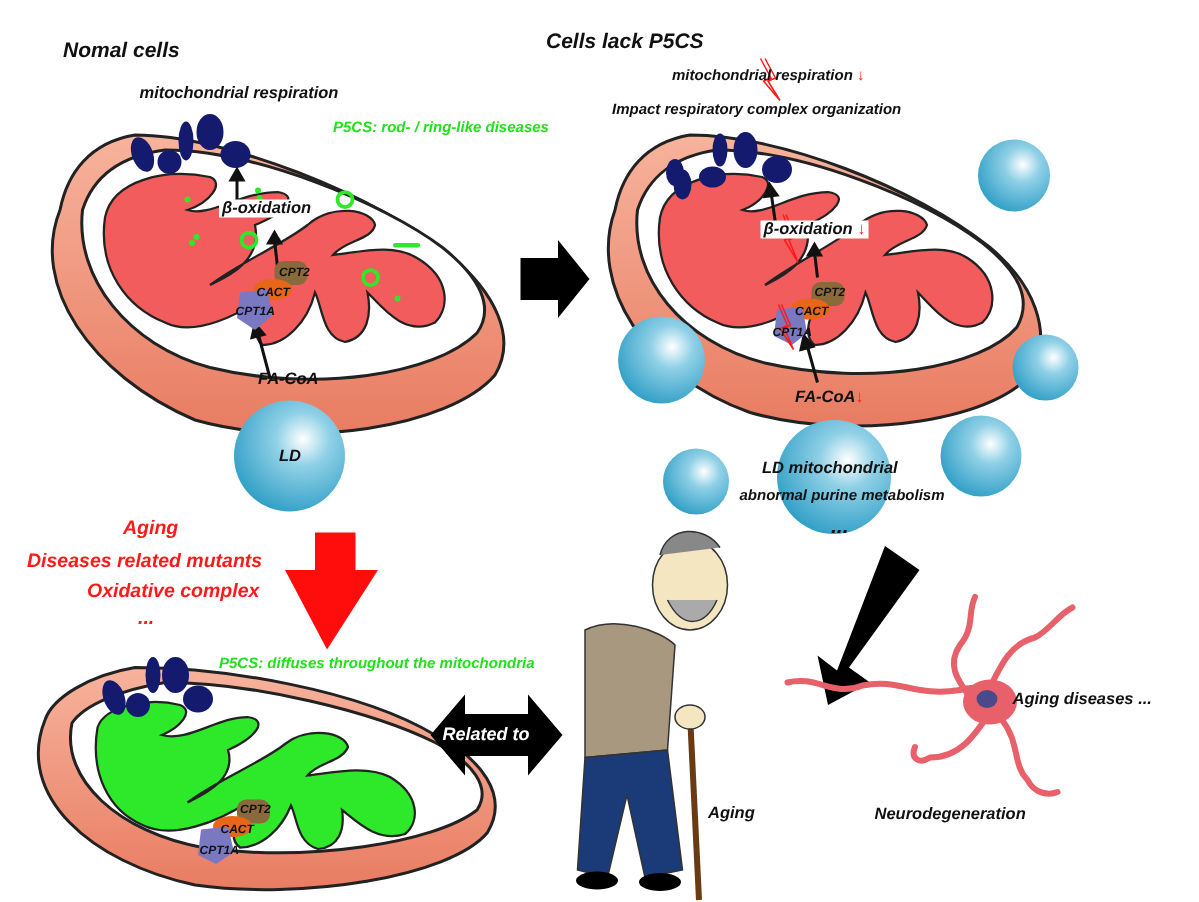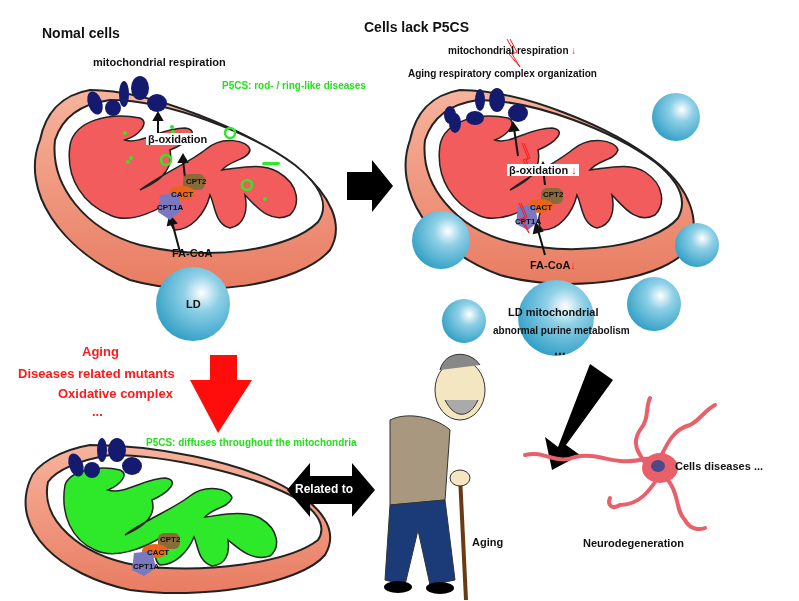--- a/index.html
+++ b/index.html
@@ -1,17 +1,17 @@
 <!DOCTYPE html>
 <html><head>
 <meta charset="utf-8">
 <style>
   html, body { margin:0; padding:0; background:#ffffff; }
   body { width:799px; height:601px; position:relative; overflow:hidden; font-family:"Liberation Sans", sans-serif; }
-  #stage { position:absolute; left:0; top:0; width:797px; height:601px; }
+  #stage { position:absolute; left:0; top:0; width:797px; height:601px;font-style:italic; }
   .t { position:absolute; font-family:"Liberation Sans", sans-serif; font-weight:bold; white-space:nowrap; color:#111; }
   .title { font-size:14px; }
   .lbl { font-size:11px; }
   .green { color:#22e01a; font-size:10px; }
   .red { color:#ff1a1a; font-size:13px; }
   .small { font-size:8px; }
   .down { color:#ff1a1a; font-weight:bold; }
 </style>
 </head>
 <body>
@@ -173,22 +173,22 @@
   <span class="t lbl" style="left:93px;top:56px">mitochondrial respiration</span>
   <span class="t green" style="left:222px;top:80px">P5CS: rod- / ring-like diseases</span>
   <span class="t lbl" style="left:146px;top:133px;background:#fff;padding:0 2px">β-oxidation</span>
   <span class="t small" style="left:186px;top:177px">CPT2</span>
   <span class="t small" style="left:171px;top:190px">CACT</span>
   <span class="t small" style="left:157px;top:203px">CPT1A</span>
   <span class="t lbl" style="left:172px;top:247px">FA-CoA</span>
   <span class="t lbl" style="left:186px;top:298px">LD</span>
 
   <span class="t" style="left:448px;top:45px;font-size:10px"><span>mitochondrial respiration</span> <span class="down">↓</span></span>
-  <span class="t" style="left:408px;top:68px;font-size:10px">Aging respiratory complex organization</span>
-  <span class="t lbl" style="left:507px;top:164px;background:#fff;padding:0 2px"><span>β-oxidation</span> <span class="down">↓</span></span>
+  <span class="t" style="left:408px;top:68px;font-size:10px">Impact respiratory complex organization</span>
+  <span class="t lbl" style="left:507px;top:147px;background:#fff;padding:0 2px"><span>β-oxidation</span> <span class="down">↓</span></span>
   <span class="t small" style="left:543px;top:190px">CPT2</span>
   <span class="t small" style="left:530px;top:203px">CACT</span>
   <span class="t small" style="left:515px;top:217px">CPT1A</span>
   <span class="t lbl" style="left:530px;top:259px"><span>FA-CoA</span><span class="down">↓</span></span>
   <span class="t lbl" style="left:508px;top:306px">LD  mitochondrial</span>
   <span class="t" style="left:493px;top:325px;font-size:10px">abnormal purine metabolism</span>
   <span class="t" style="left:554px;top:342px;font-size:14px">...</span>
 
   <span class="t red" style="left:82px;top:344px">Aging</span>
   <span class="t red" style="left:18px;top:366px">Diseases  related mutants</span>
@@ -198,14 +198,14 @@
   <span class="t" style="left:146px;top:437px;font-size:10px;color:#22e01a">P5CS: diffuses throughout the mitochondria</span>
   <span class="t small" style="left:160px;top:535px">CPT2</span>
   <span class="t small" style="left:147px;top:548px">CACT</span>
   <span class="t small" style="left:133px;top:562px">CPT1A</span>
 
   <span class="t" style="left:295px;top:482px;font-size:12px;color:#fff">Related to</span>
   <span class="t" style="left:553px;top:400px;font-size:12px;color:#fff;transform:rotate(-57deg);transform-origin:left top">Related to</span>
 
   <span class="t lbl" style="left:472px;top:536px">Aging</span>
   <span class="t lbl" style="left:583px;top:537px">Neurodegeneration</span>
-  <span class="t lbl" style="left:675px;top:460px">Cells diseases  ...</span>
+  <span class="t lbl" style="left:675px;top:460px">Aging diseases  ...</span>
 </div>
 
 </body></html>

